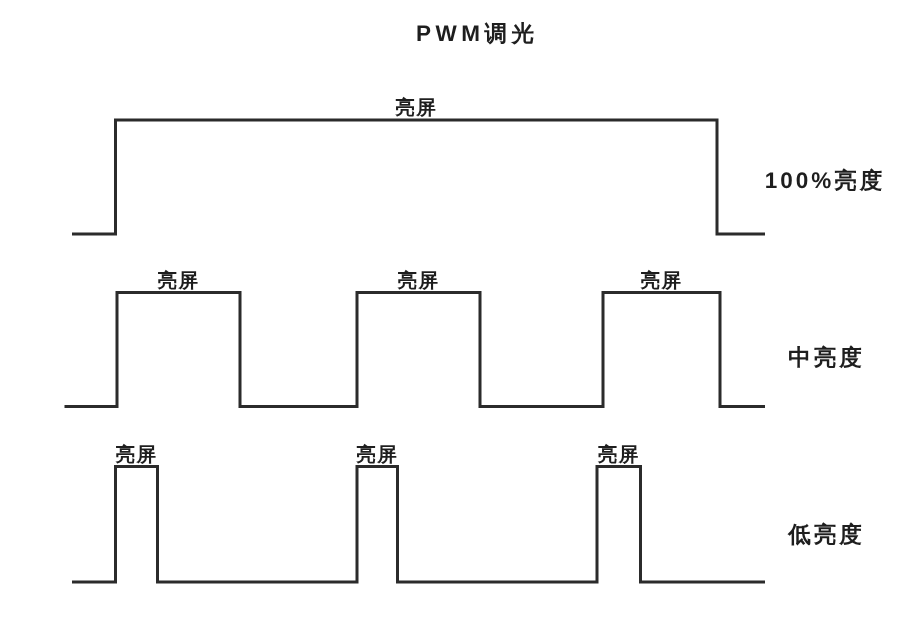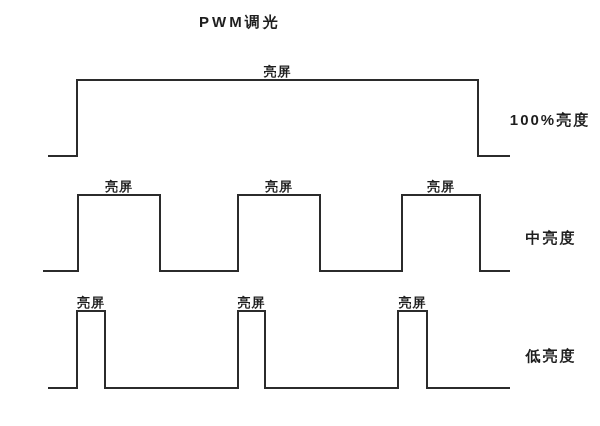--- a/index.html
+++ b/index.html
@@ -14,21 +14,21 @@
     background: #ffffff;
     overflow: hidden;
     font-family: "Liberation Sans", "DejaVu Sans", sans-serif;
     color: #1e1e1e;
   }
   #page-title {
     position: absolute;
     top: 13px;
     left: 199px;
     width: 160px;
-    text-align: left;
+    text-align: right;
     font-size: 15px;
     font-weight: 600;
     letter-spacing: 3px;
     color: #1e1e1e;
     white-space: nowrap;
   }
   .side-label {
     position: absolute;
     left: 502px;
     width: 98px;

